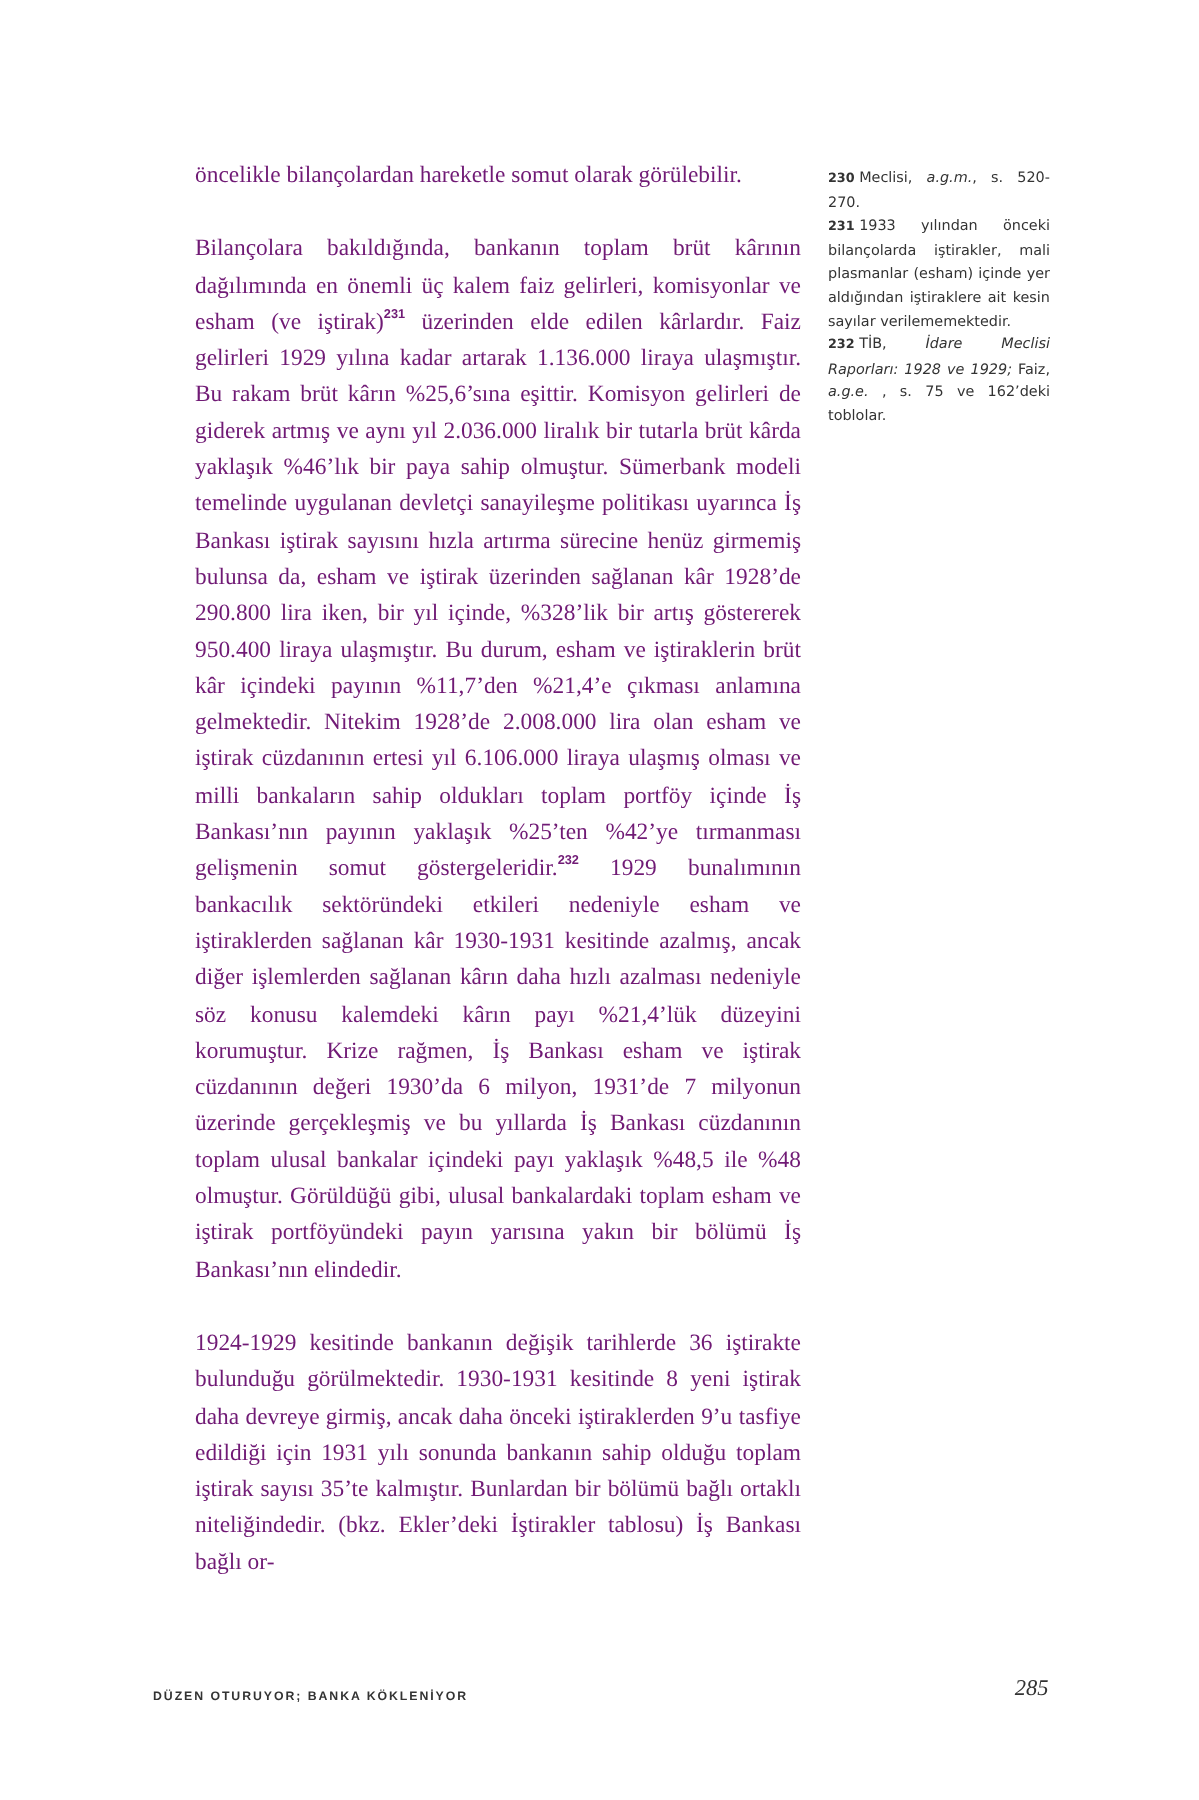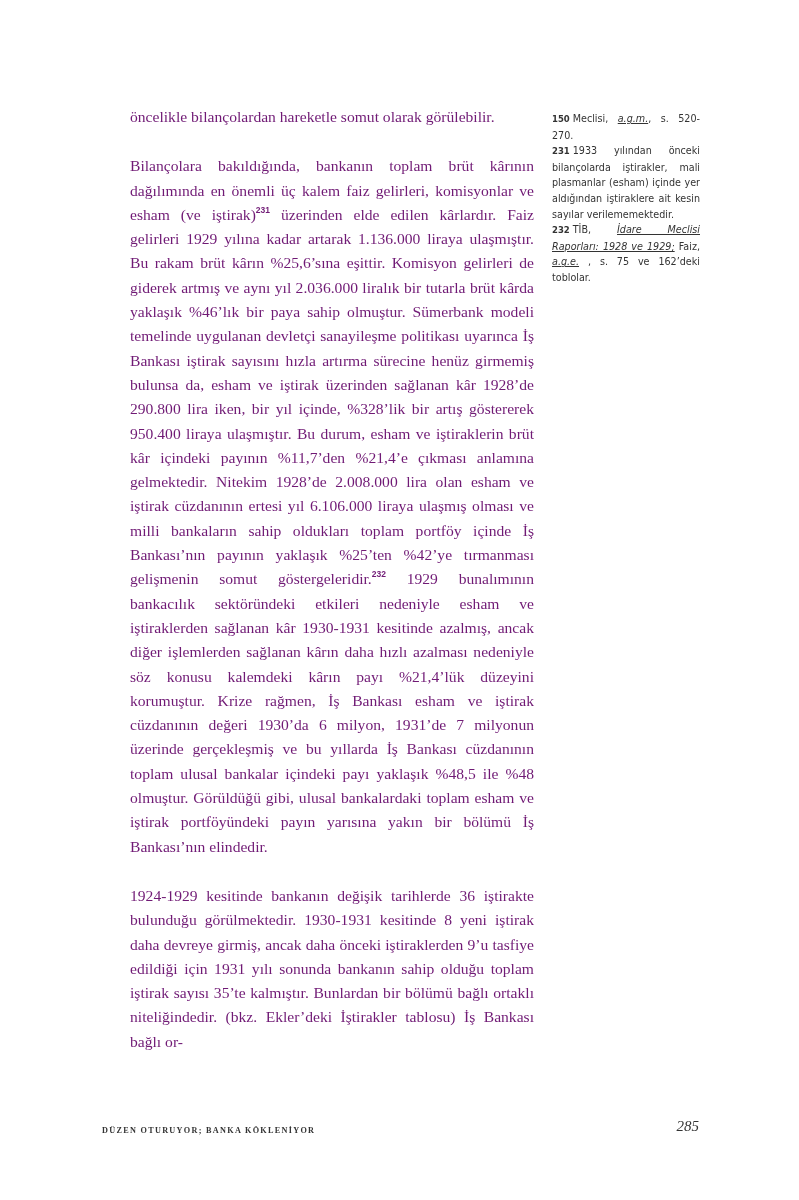--- a/index.html
+++ b/index.html
@@ -13,41 +13,41 @@
   .main p { margin: 0 0 25px 0; }
   .main p:last-child { margin-bottom: 0; }
   sup.fn { font-family: "Liberation Sans", "DejaVu Sans", sans-serif; font-weight: bold; font-size: 8.5px; line-height: 0; vertical-align: 7px; }
   .notes {
     position: absolute; left: 552px; top: 111px; width: 148px;
     font-family: "DejaVu Sans", "Liberation Sans", sans-serif;
     font-size: 9.6px; line-height: 15.6px; color: #333; text-align: justify;
   }
   .note { margin: 0; }
   .note .num { font-weight: bold; font-size: 8.5px; margin-right: 3px; }
-  .note i { font-style: italic; text-decoration: underline; }
+  .note i { font-style: italic; }
   .running-head {
     position: absolute; left: 102px; top: 1126px;
-    font-family: Liberation Serif, serif;
+    font-family: Liberation Sans, sans-serif;
     font-weight: bold; font-size: 8.2px; letter-spacing: 1.3px; color: #333; text-align: right;
   }
   .folio {
     position: absolute; right: 100px; top: 1118px;
     font-family: "Liberation Serif", "DejaVu Serif", serif;
     font-style: italic; font-size: 15px; color: #333;
   }
 </style>
 </head>
 <body>
 
 <div class="main" id="main">
     <p><span>öncelikle bilançolardan hareketle somut olarak görülebilir.</span></p>
     <p><span>Bilançolara bakıldığında, bankanın toplam brüt kârının dağılımında en önemli üç kalem faiz gelirleri, komisyonlar ve esham (ve iştirak)</span><sup class="fn">231</sup><span> üzerinden elde edilen kârlardır. Faiz gelirleri 1929 yılına kadar artarak 1.136.000 liraya ulaşmıştır. Bu rakam brüt kârın %25,6’sına eşittir. Komisyon gelirleri de giderek artmış ve aynı yıl 2.036.000 liralık bir tutarla brüt kârda yaklaşık %46’lık bir paya sahip olmuştur. Sümerbank modeli temelinde uygulanan devletçi sanayileşme politikası uyarınca İş Bankası iştirak sayısını hızla artırma sürecine henüz girmemiş bulunsa da, esham ve iştirak üzerinden sağlanan kâr 1928’de 290.800 lira iken, bir yıl içinde, %328’lik bir artış göstererek 950.400 liraya ulaşmıştır. Bu durum, esham ve iştiraklerin brüt kâr içindeki payının %11,7’den %21,4’e çıkması anlamına gelmektedir. Nitekim 1928’de 2.008.000 lira olan esham ve iştirak cüzdanının ertesi yıl 6.106.000 liraya ulaşmış olması ve milli bankaların sahip oldukları toplam portföy içinde İş Bankası’nın payının yaklaşık %25’ten %42’ye tırmanması gelişmenin somut göstergeleridir.</span><sup class="fn">232</sup><span> 1929 bunalımının bankacılık sektöründeki etkileri nedeniyle esham ve iştiraklerden sağlanan kâr 1930-1931 kesitinde azalmış, ancak diğer işlemlerden sağlanan kârın daha hızlı azalması nedeniyle söz konusu kalemdeki kârın payı %21,4’lük düzeyini korumuştur. Krize rağmen, İş Bankası esham ve iştirak cüzdanının değeri 1930’da 6 milyon, 1931’de 7 milyonun üzerinde gerçekleşmiş ve bu yıllarda İş Bankası cüzdanının toplam ulusal bankalar içindeki payı yaklaşık %48,5 ile %48 olmuştur. Görüldüğü gibi, ulusal bankalardaki toplam esham ve iştirak portföyündeki payın yarısına yakın bir bölümü İş Bankası’nın elindedir.</span></p>
     <p><span>1924-1929 kesitinde bankanın değişik tarihlerde 36 iştirakte bulunduğu görülmektedir. 1930-1931 kesitinde 8 yeni iştirak daha devreye girmiş, ancak daha önceki iştiraklerden 9’u tasfiye edildiği için 1931 yılı sonunda bankanın sahip olduğu toplam iştirak sayısı 35’te kalmıştır. Bunlardan bir bölümü bağlı ortaklı niteliğindedir. (bkz. Ekler’deki İştirakler tablosu) İş Bankası bağlı or-</span></p>
   </div>
 
 <div class="notes" id="notes">
-    <p class="note"><span class="num">150</span><span>Meclisi, </span><i>a.g.m.</i><span>, s. 520-270.</span></p>
+    <p class="note"><span class="num">230</span><span>Meclisi, </span><i>a.g.m.</i><span>, s. 520-270.</span></p>
     <p class="note"><span class="num">231</span><span>1933 yılından önceki bilançolarda iştirakler, mali plasmanlar (esham) içinde yer aldığından iştiraklere ait kesin sayılar verilememektedir.</span></p>
     <p class="note"><span class="num">232</span><span>TİB, </span><i>İdare Meclisi Raporları: 1928 ve 1929;</i><span> Faiz, </span><i>a.g.e.</i><span> , s. 75 ve 162’deki toblolar.</span></p>
   </div>
 
 <div class="running-head">DÜZEN OTURUYOR; BANKA KÖKLENİYOR</div>
 <div class="folio">285</div>
 
 </body></html>

